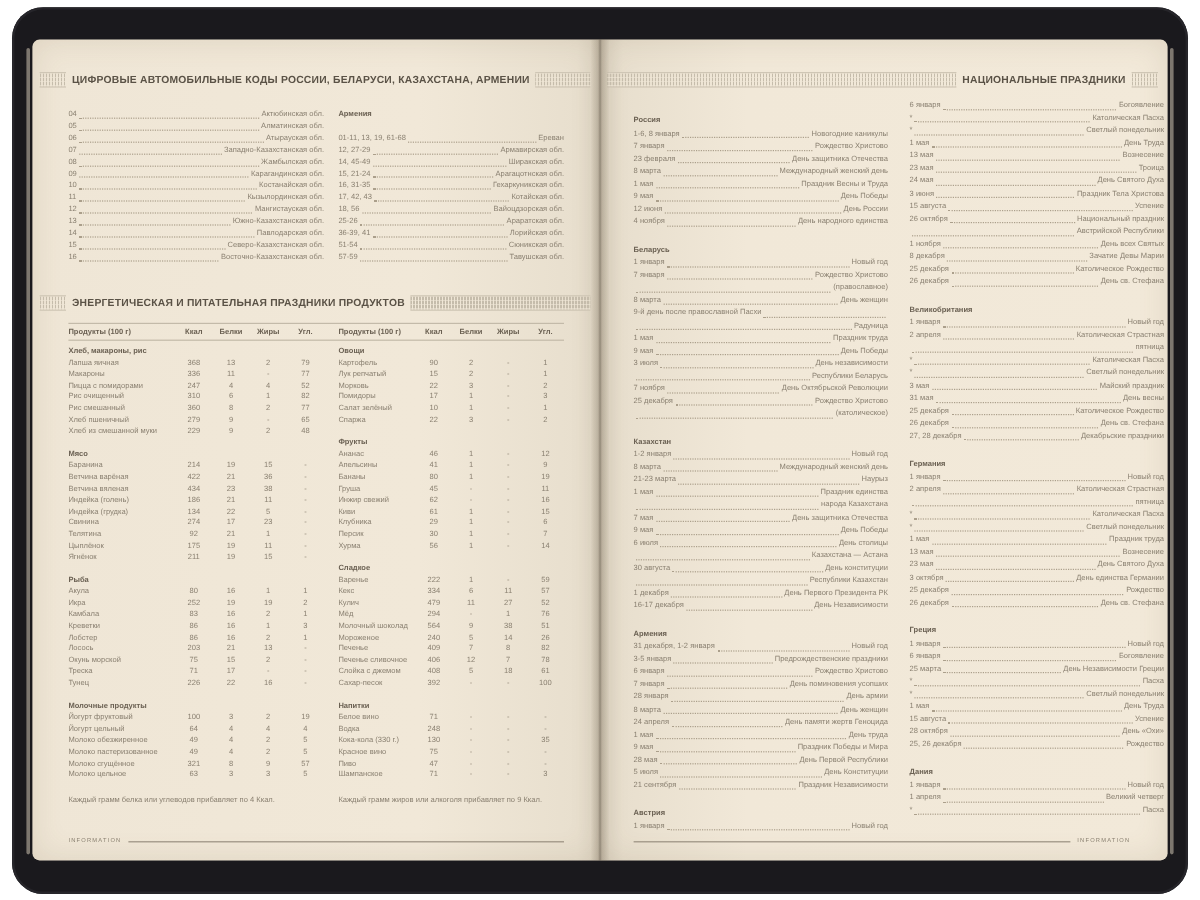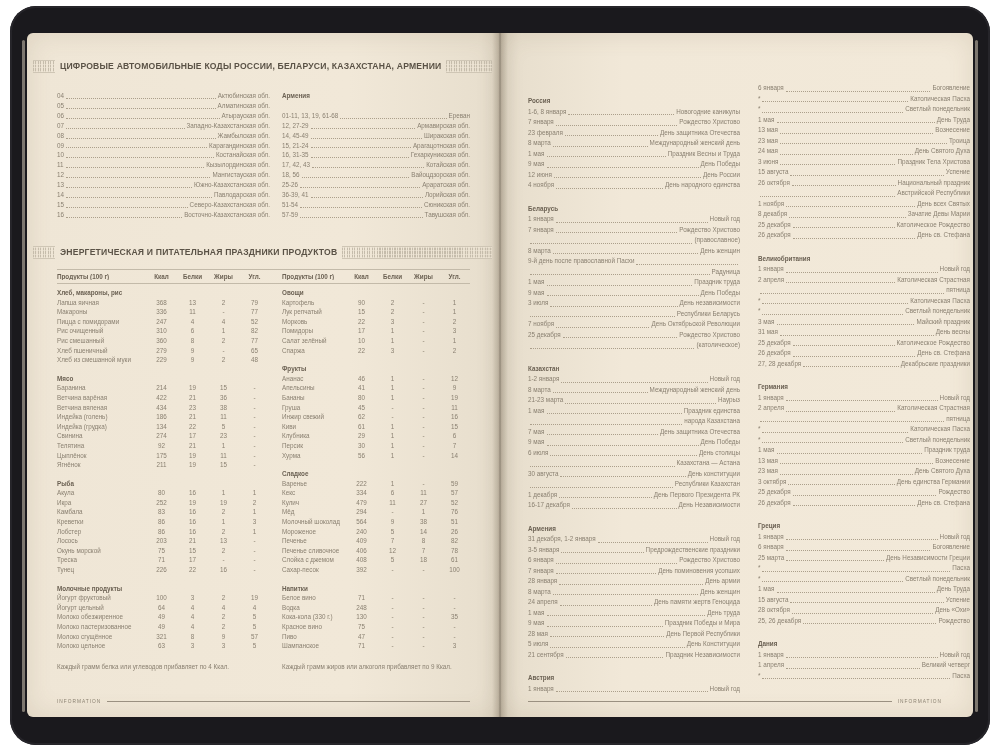--- a/index.html
+++ b/index.html
@@ -698,20 +698,25 @@
     <div class="note note-l">Каждый грамм белка или углеводов прибавляет по 4 Ккал.</div>
     <div class="note note-r">Каждый грамм жиров или алкоголя прибавляет по 9 Ккал.</div>
 
     <div class="pfoot pfoot-l">
       <span>INFORMATION</span>
       <span class="rule"></span>
     </div>
   </div>
 
   <div class="page page-r">
+    <div class="sec-hdr" style="top:24px;">
+      <span class="hatch hatch-flex"></span>
+      <span class="ttl">НАЦИОНАЛЬНЫЕ ПРАЗДНИКИ</span>
+      <span class="hatch hatch-fix"></span>
+    </div>
 
     <div class="hol">
       <div class="hcol" id="hcol1">
           <div class="hsec">
             <div class="hcountry">Россия</div>
             <div class="lrow">
               <span class="ld">1-6, 8 января</span>
               <span class="dots"></span>
               <span class="lv">Новогодние каникулы</span>
             </div>

